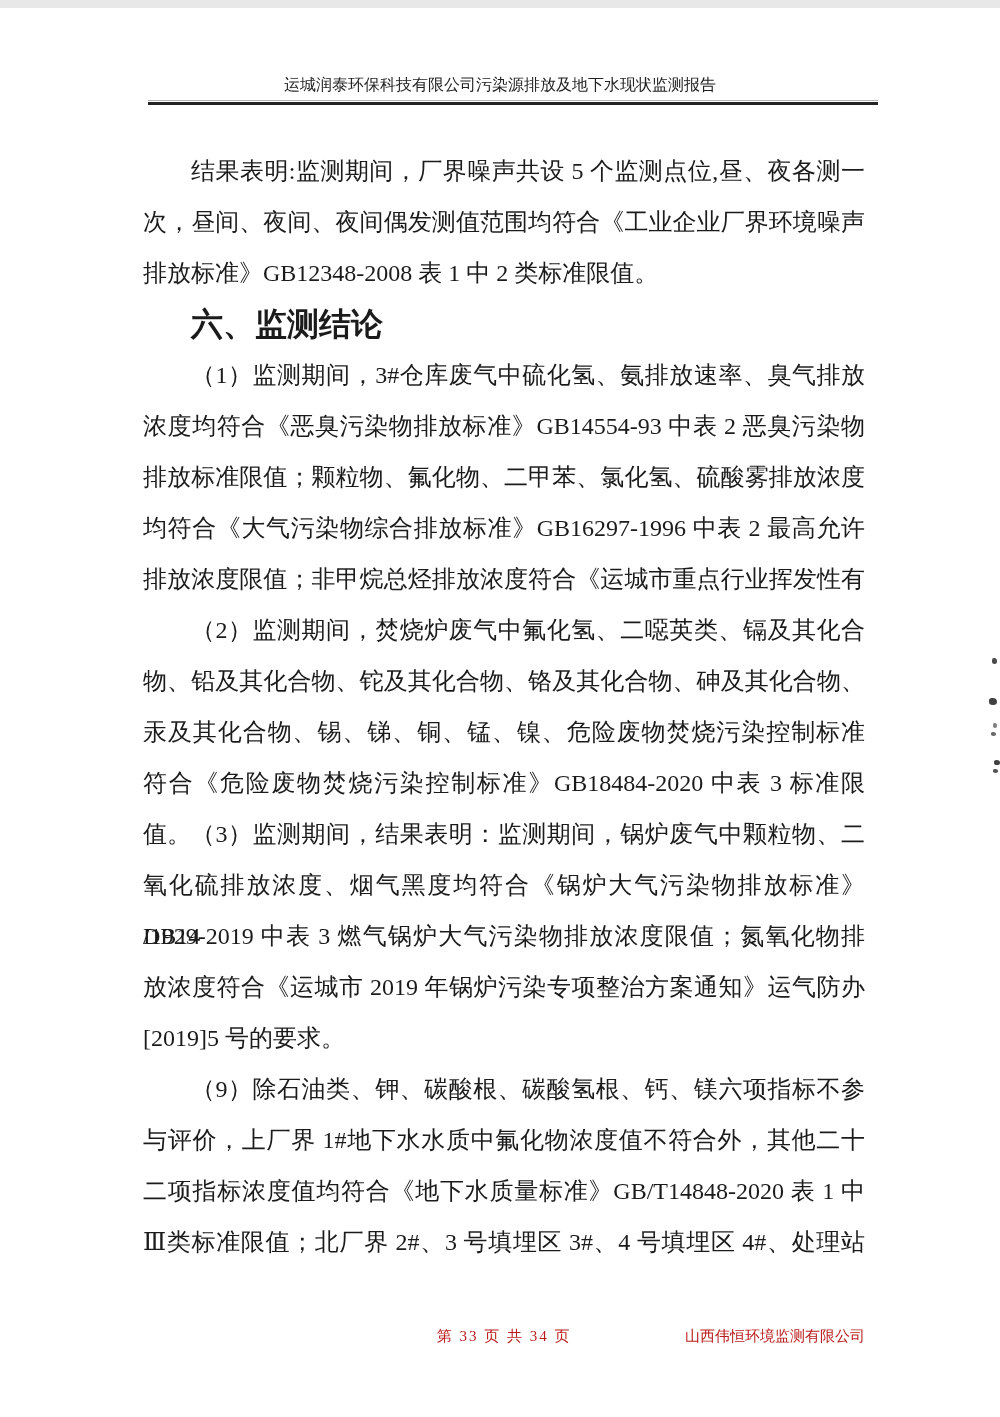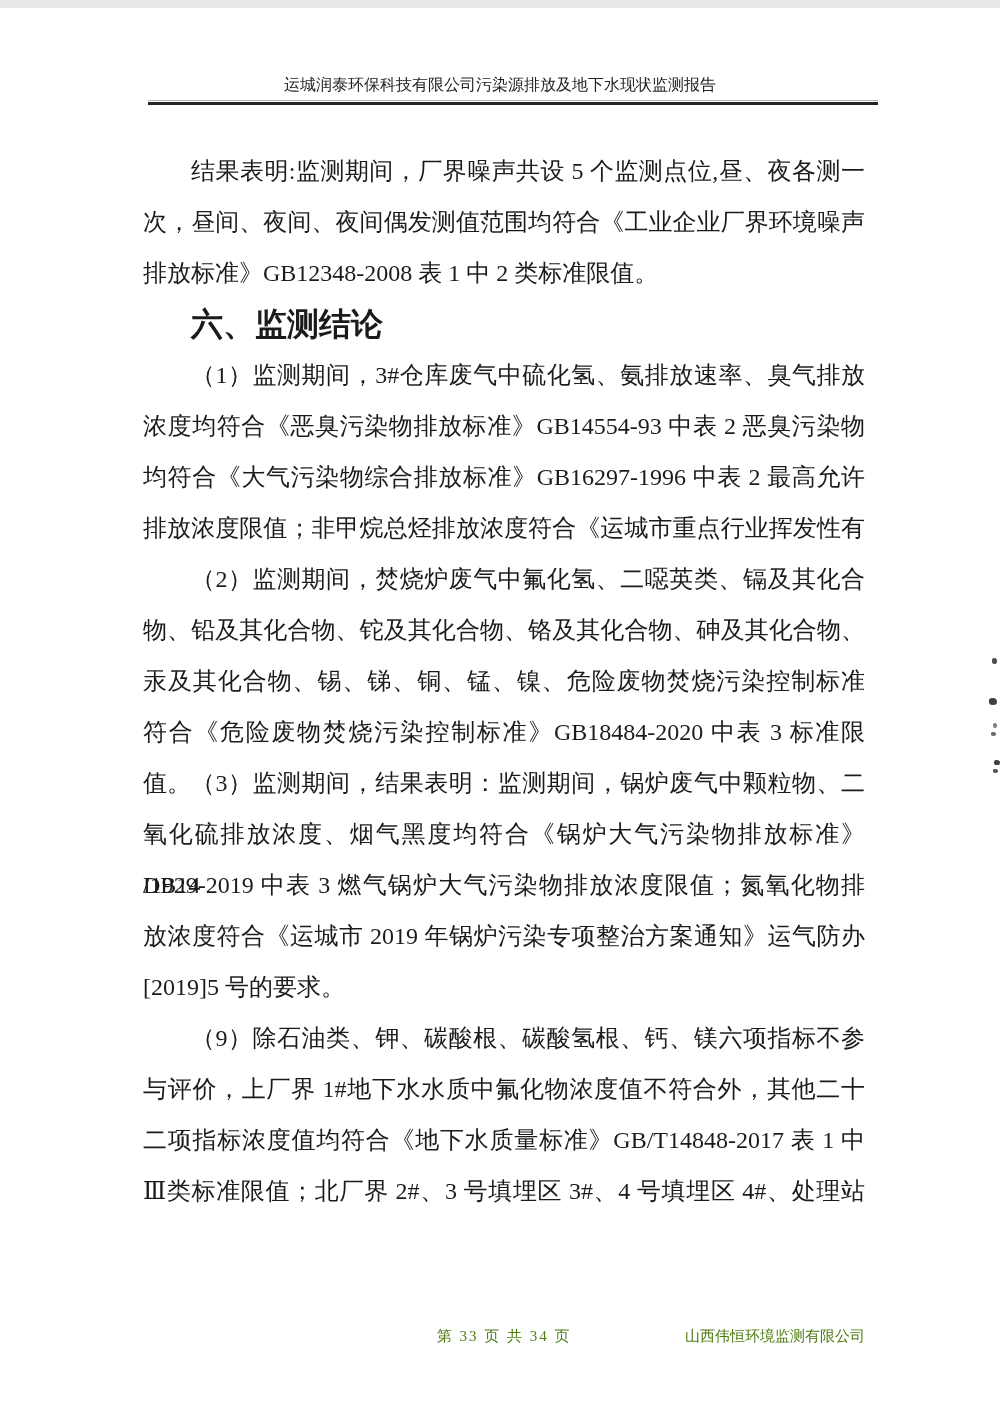--- a/index.html
+++ b/index.html
@@ -46,21 +46,21 @@
     font-weight:bold;font-size:32px;
     text-align-last:left;
     font-family:"Liberation Sans","DejaVu Sans",sans-serif;
   }
   .subs{
     font-size:14px;line-height:0;vertical-align:-5px;
   }
   
   .page-footer{
     position:absolute;top:1316px;left:143px;width:722px;height:24px;
-    font-size:15px;line-height:24px;color:#4d7c0f;
+    font-size:15px;line-height:24px;color:#b91c1c;
   }
   .page-footer .page-num{
     position:absolute;left:50%;transform:translateX(-50%);
     letter-spacing:2px;white-space:nowrap;
   }
   .page-footer .company{
     position:absolute;right:0;top:0;white-space:nowrap;text-align:center;
   }
   
   .speck{position:absolute;background:#2b2b2b;border-radius:40% 60% 50% 50%;}
@@ -81,34 +81,35 @@
     <div class="header-rule"></div>
   </header>
 
   <main class="doc-body">
     <div class="line indent">结果表明:监测期间，厂界噪声共设 5 个监测点位,昼、夜各测一</div>
     <div class="line">次，昼间、夜间、夜间偶发测值范围均符合《工业企业厂界环境噪声</div>
     <div class="line left">排放标准》GB12348-2008 表 1 中 2 类标准限值。</div>
     <div class="line heading indent">六、监测结论</div>
     <div class="line indent">（1）监测期间，3#仓库废气中硫化氢、氨排放速率、臭气排放</div>
     <div class="line">浓度均符合《恶臭污染物排放标准》GB14554-93 中表 2 恶臭污染物</div>
+    <div class="line">排放标准限值；颗粒物、氟化物、二甲苯、氯化氢、硫酸雾排放浓度</div>
     <div class="line">均符合《大气污染物综合排放标准》GB16297-1996 中表 2 最高允许</div>
     <div class="line">排放浓度限值；非甲烷总烃排放浓度符合《运城市重点行业挥发性有</div>
     <div class="line indent">（2）监测期间，焚烧炉废气中氟化氢、二噁英类、镉及其化合</div>
     <div class="line">物、铅及其化合物、铊及其化合物、铬及其化合物、砷及其化合物、</div>
     <div class="line">汞及其化合物、锡、锑、铜、锰、镍、危险废物焚烧污染控制标准</div>
     <div class="line left">符合《危险废物焚烧污染控制标准》GB18484-2020 中表 3 标准限值。</div>
     <div class="line indent">（3）监测期间，结果表明：监测期间，锅炉废气中颗粒物、二</div>
     <div class="line">氧化硫排放浓度、烟气黑度均符合《锅炉大气污染物排放标准》DB14</div>
     <div class="line">/1929-2019 中表 3 燃气锅炉大气污染物排放浓度限值；氮氧化物排</div>
     <div class="line">放浓度符合《运城市 2019 年锅炉污染专项整治方案通知》运气防办</div>
     <div class="line left">[2019]5 号的要求。</div>
     <div class="line indent">（9）除石油类、钾、碳酸根、碳酸氢根、钙、镁六项指标不参</div>
     <div class="line">与评价，上厂界 1#地下水水质中氟化物浓度值不符合外，其他二十</div>
-    <div class="line">二项指标浓度值均符合《地下水质量标准》GB/T14848-2017 表 1 中</div>
+    <div class="line">二项指标浓度值均符合《地下水质量标准》GB/T14848-2020 表 1 中</div>
     <div class="line">Ⅲ类标准限值；北厂界 2#、3 号填埋区 3#、4 号填埋区 4#、处理站</div>
   </main>
 
   <div>
     <div class="speck sp1"></div>
     <div class="speck sp2"></div>
     <div class="speck sp3"></div>
     <div class="speck sp4"></div>
     <div class="speck sp5"></div>
     <div class="speck sp6"></div>

